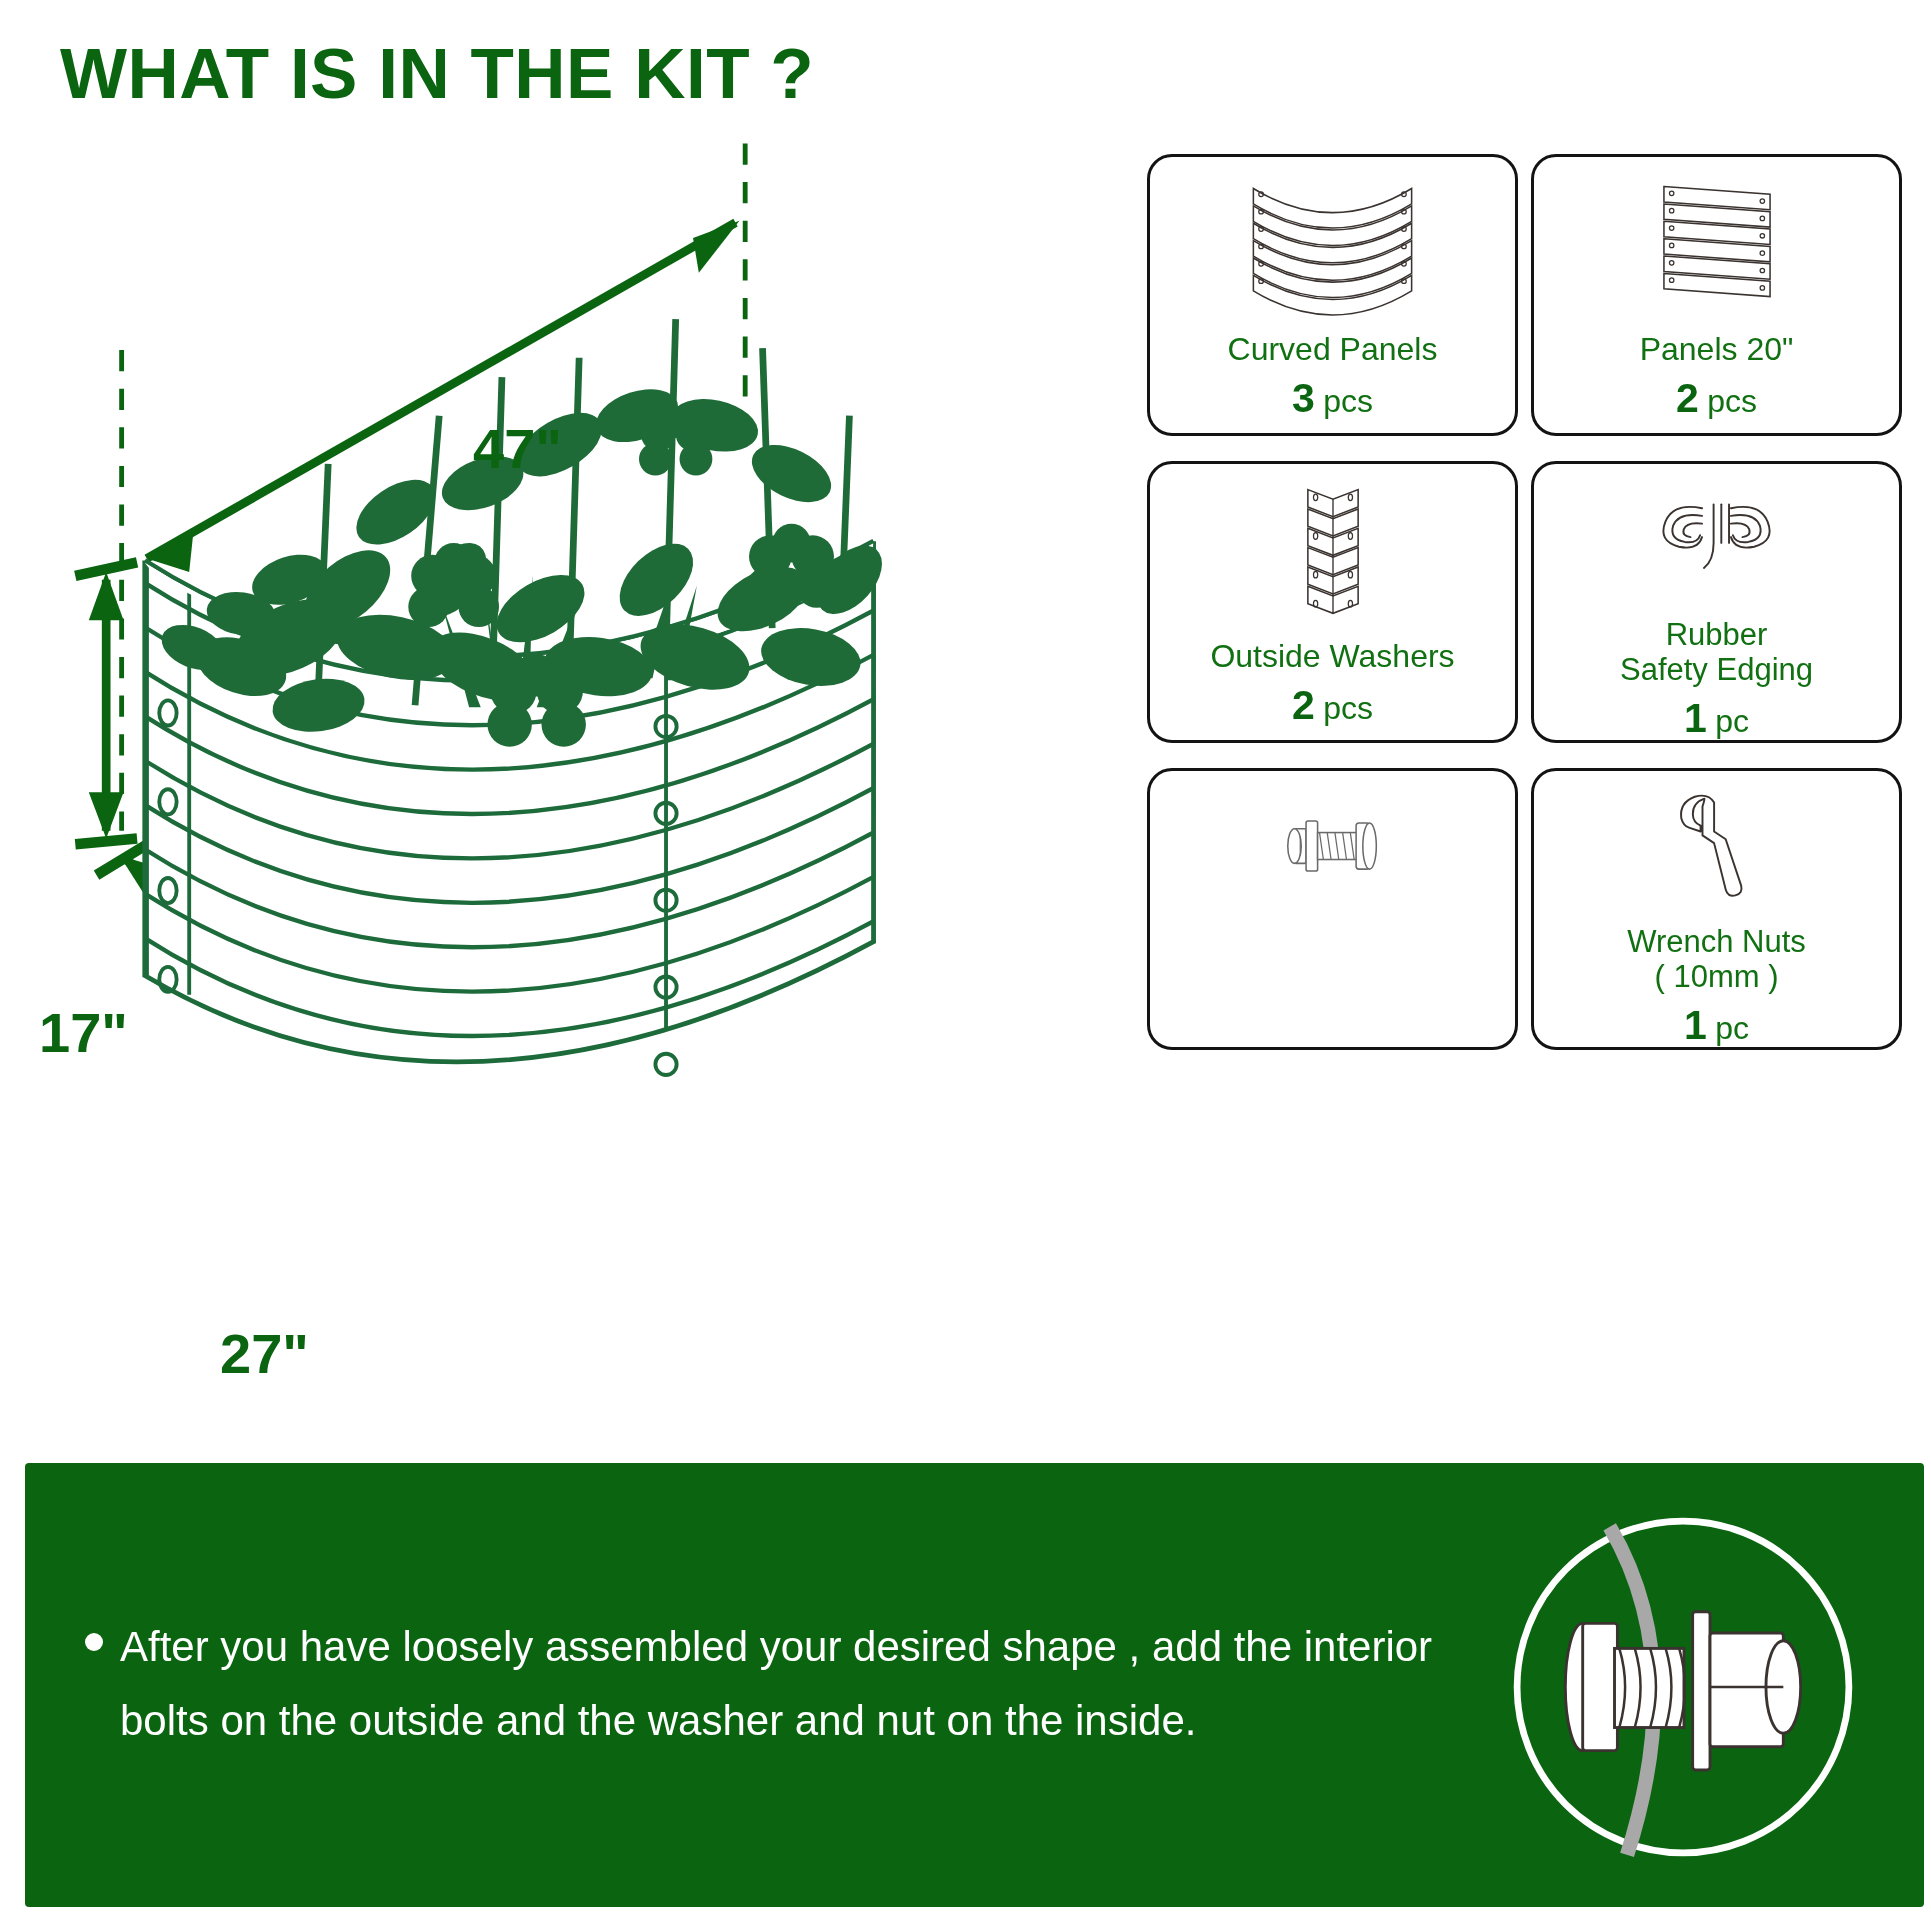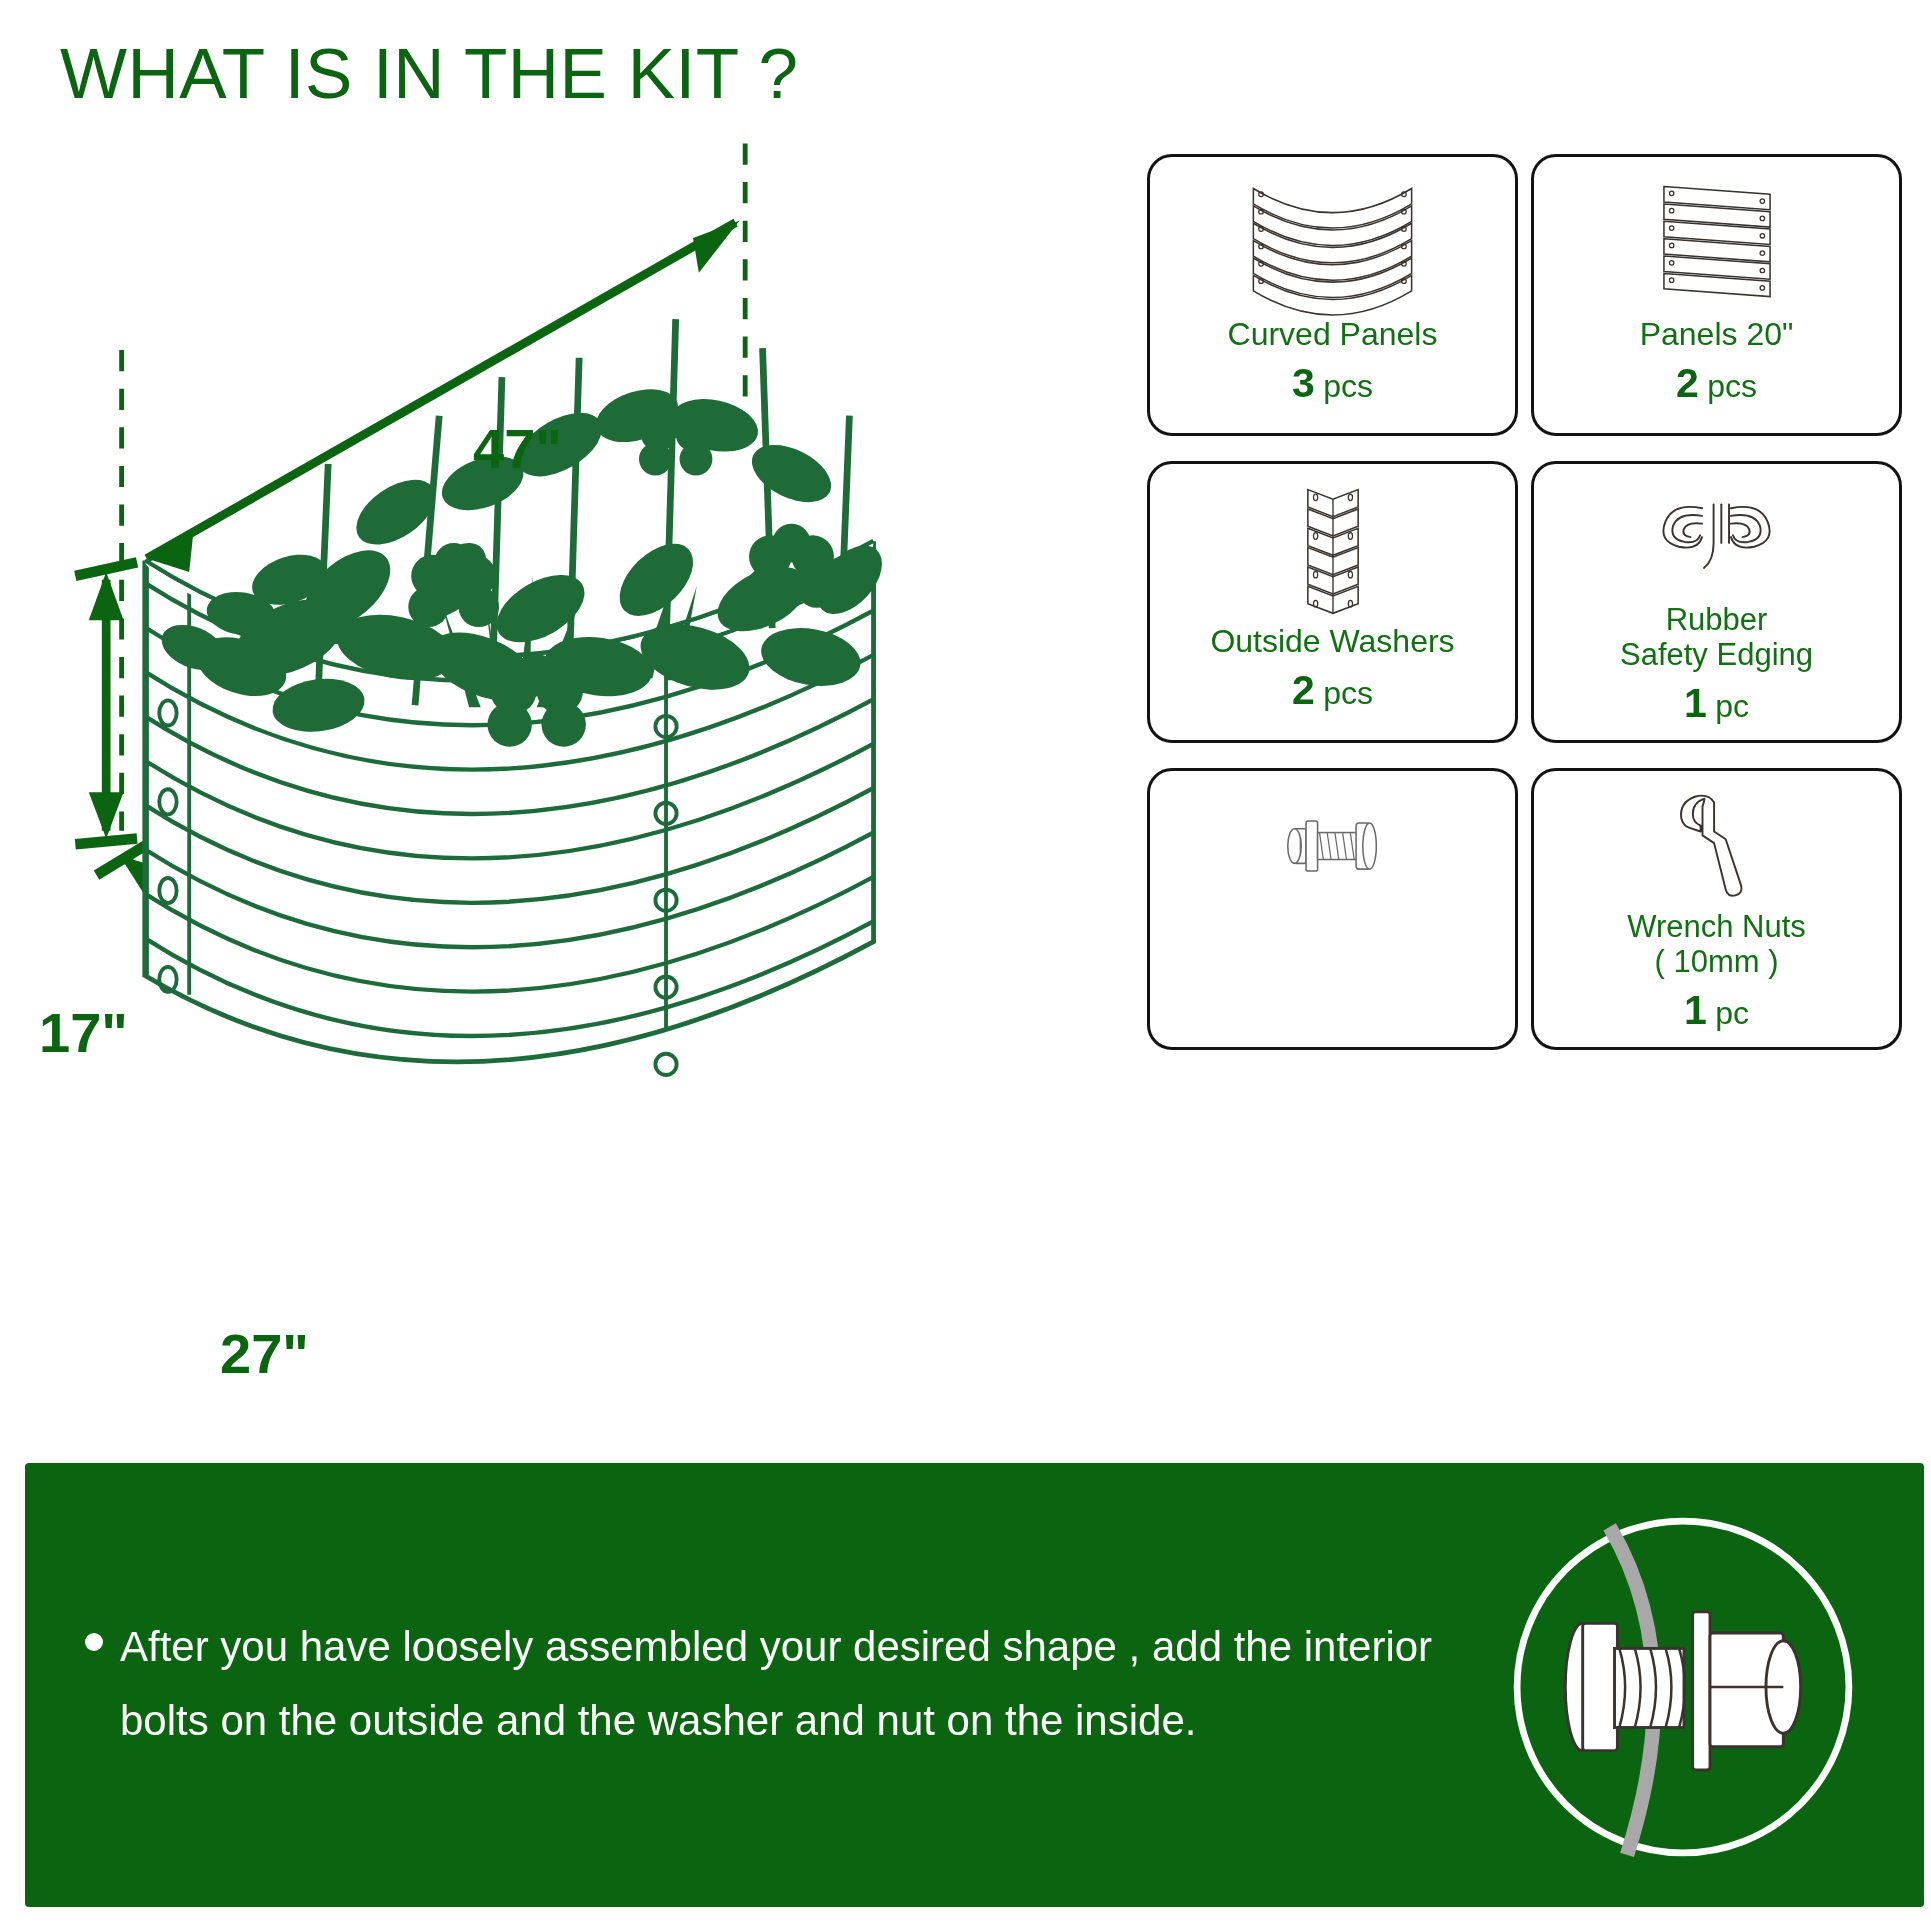--- a/index.html
+++ b/index.html
@@ -9,21 +9,21 @@
     font-family: "Liberation Sans", sans-serif;
     overflow: hidden;
   }
   #page { position: relative; width: 1931px; height: 1931px; background: #fff; }
 
   
   #title {
     position: absolute;
     left: 60px; top: 37px;
     font-size: 71px;
-    font-weight: 400;
+    font-weight: 700;
     letter-spacing: 0.5px;
     color: #0a6410;
     line-height: 1.05;
     white-space: nowrap;
   }
 
   
   #diagram { position: absolute; left: 0; top: 126px; width: 1139px; height: 1284px; }
   #diagram svg { display:block; }
 
@@ -53,20 +53,21 @@
     height: 282px;
     border: 3.9px solid #131313;
     border-radius: 25px;
     background: #fff;
     display: flex;
     flex-direction: column;
     align-items: center;
     justify-content: flex-start;
     padding-top: 13.5px;
     position: relative;
+    gap: 15px;
   }
   .card-art {
     flex: 0 0 auto;
     height: 145px;
     display: flex;
     align-items: center;
     justify-content: center;
     width: 100%;
   }
   .card-text {

